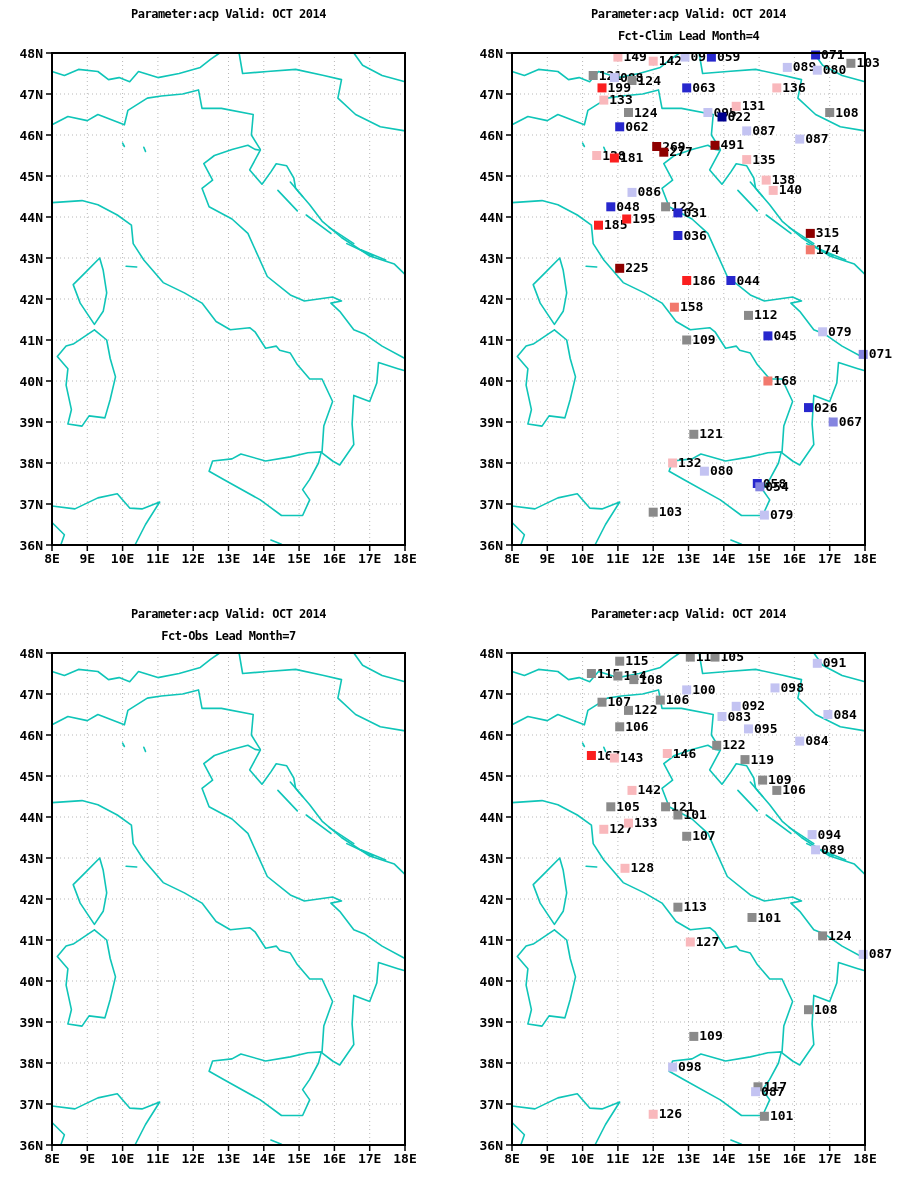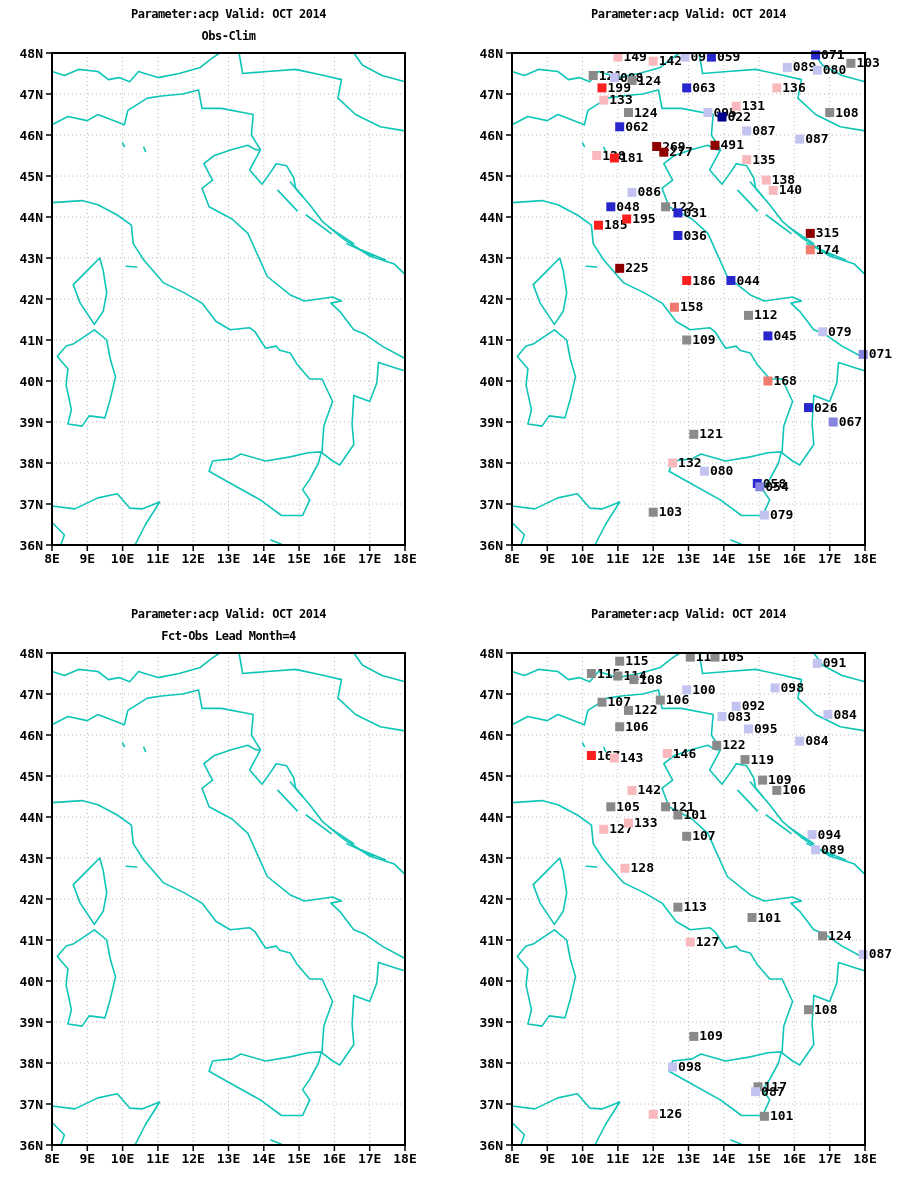--- a/index.html
+++ b/index.html
@@ -17,21 +17,20 @@
   .pt-label{font:700 13px "DejaVu Sans Mono",monospace;fill:#000;}
 </style>
 </head>
 <body>
 
 <div class="figure">
 
   <div class="panel">
     <div class="titles">
       <div class="title-line">Parameter:acp Valid: OCT 2014</div>
-      <div class="title-line">Obs-Clim</div>
     </div>
     <svg class="map-svg" width="353" height="492">
         <line class="grid" x1="35.300000000000004" y1="0" x2="35.300000000000004" y2="492"></line>
         <line class="grid" x1="70.60000000000001" y1="0" x2="70.60000000000001" y2="492"></line>
         <line class="grid" x1="105.89999999999999" y1="0" x2="105.89999999999999" y2="492"></line>
         <line class="grid" x1="141.20000000000002" y1="0" x2="141.20000000000002" y2="492"></line>
         <line class="grid" x1="176.5" y1="0" x2="176.5" y2="492"></line>
         <line class="grid" x1="211.79999999999998" y1="0" x2="211.79999999999998" y2="492"></line>
         <line class="grid" x1="247.1" y1="0" x2="247.1" y2="492"></line>
         <line class="grid" x1="282.40000000000003" y1="0" x2="282.40000000000003" y2="492"></line>
@@ -116,20 +115,21 @@
         <text class="axis-label" x="317.7" y="510" text-anchor="middle">17E</text>
         <line class="tick" x1="353" y1="492" x2="353" y2="498"></line>
         <text class="axis-label" x="353" y="510" text-anchor="middle">18E</text>
         <rect class="frame" x="0" y="0" width="353" height="492"></rect>
       </svg>
   </div>
 
   <div class="panel">
     <div class="titles">
       <div class="title-line">Parameter:acp Valid: OCT 2014</div>
+      <div class="title-line">Fct-Clim Lead Month=4</div>
     </div>
     <svg class="map-svg" width="353" height="492">
         <line class="grid" x1="35.300000000000004" y1="0" x2="35.300000000000004" y2="492"></line>
         <line class="grid" x1="70.60000000000001" y1="0" x2="70.60000000000001" y2="492"></line>
         <line class="grid" x1="105.89999999999999" y1="0" x2="105.89999999999999" y2="492"></line>
         <line class="grid" x1="141.20000000000002" y1="0" x2="141.20000000000002" y2="492"></line>
         <line class="grid" x1="176.5" y1="0" x2="176.5" y2="492"></line>
         <line class="grid" x1="211.79999999999998" y1="0" x2="211.79999999999998" y2="492"></line>
         <line class="grid" x1="247.1" y1="0" x2="247.1" y2="492"></line>
         <line class="grid" x1="282.40000000000003" y1="0" x2="282.40000000000003" y2="492"></line>
@@ -332,21 +332,21 @@
         <text class="pt-label" x="146.7" y="463.2">103</text>
         <rect x="247.9" y="457.6" width="9" height="9" fill="#c3c3f2"></rect>
         <text class="pt-label" x="257.9" y="466.1">079</text>
         <rect class="frame" x="0" y="0" width="353" height="492"></rect>
       </svg>
   </div>
 
   <div class="panel">
     <div class="titles">
       <div class="title-line">Parameter:acp Valid: OCT 2014</div>
-      <div class="title-line">Fct-Obs Lead Month=4</div>
+      <div class="title-line">Fct-Obs Lead Month=7</div>
     </div>
     <svg class="map-svg" width="353" height="492">
         <line class="grid" x1="35.300000000000004" y1="0" x2="35.300000000000004" y2="492"></line>
         <line class="grid" x1="70.60000000000001" y1="0" x2="70.60000000000001" y2="492"></line>
         <line class="grid" x1="105.89999999999999" y1="0" x2="105.89999999999999" y2="492"></line>
         <line class="grid" x1="141.20000000000002" y1="0" x2="141.20000000000002" y2="492"></line>
         <line class="grid" x1="176.5" y1="0" x2="176.5" y2="492"></line>
         <line class="grid" x1="211.79999999999998" y1="0" x2="211.79999999999998" y2="492"></line>
         <line class="grid" x1="247.1" y1="0" x2="247.1" y2="492"></line>
         <line class="grid" x1="282.40000000000003" y1="0" x2="282.40000000000003" y2="492"></line>

